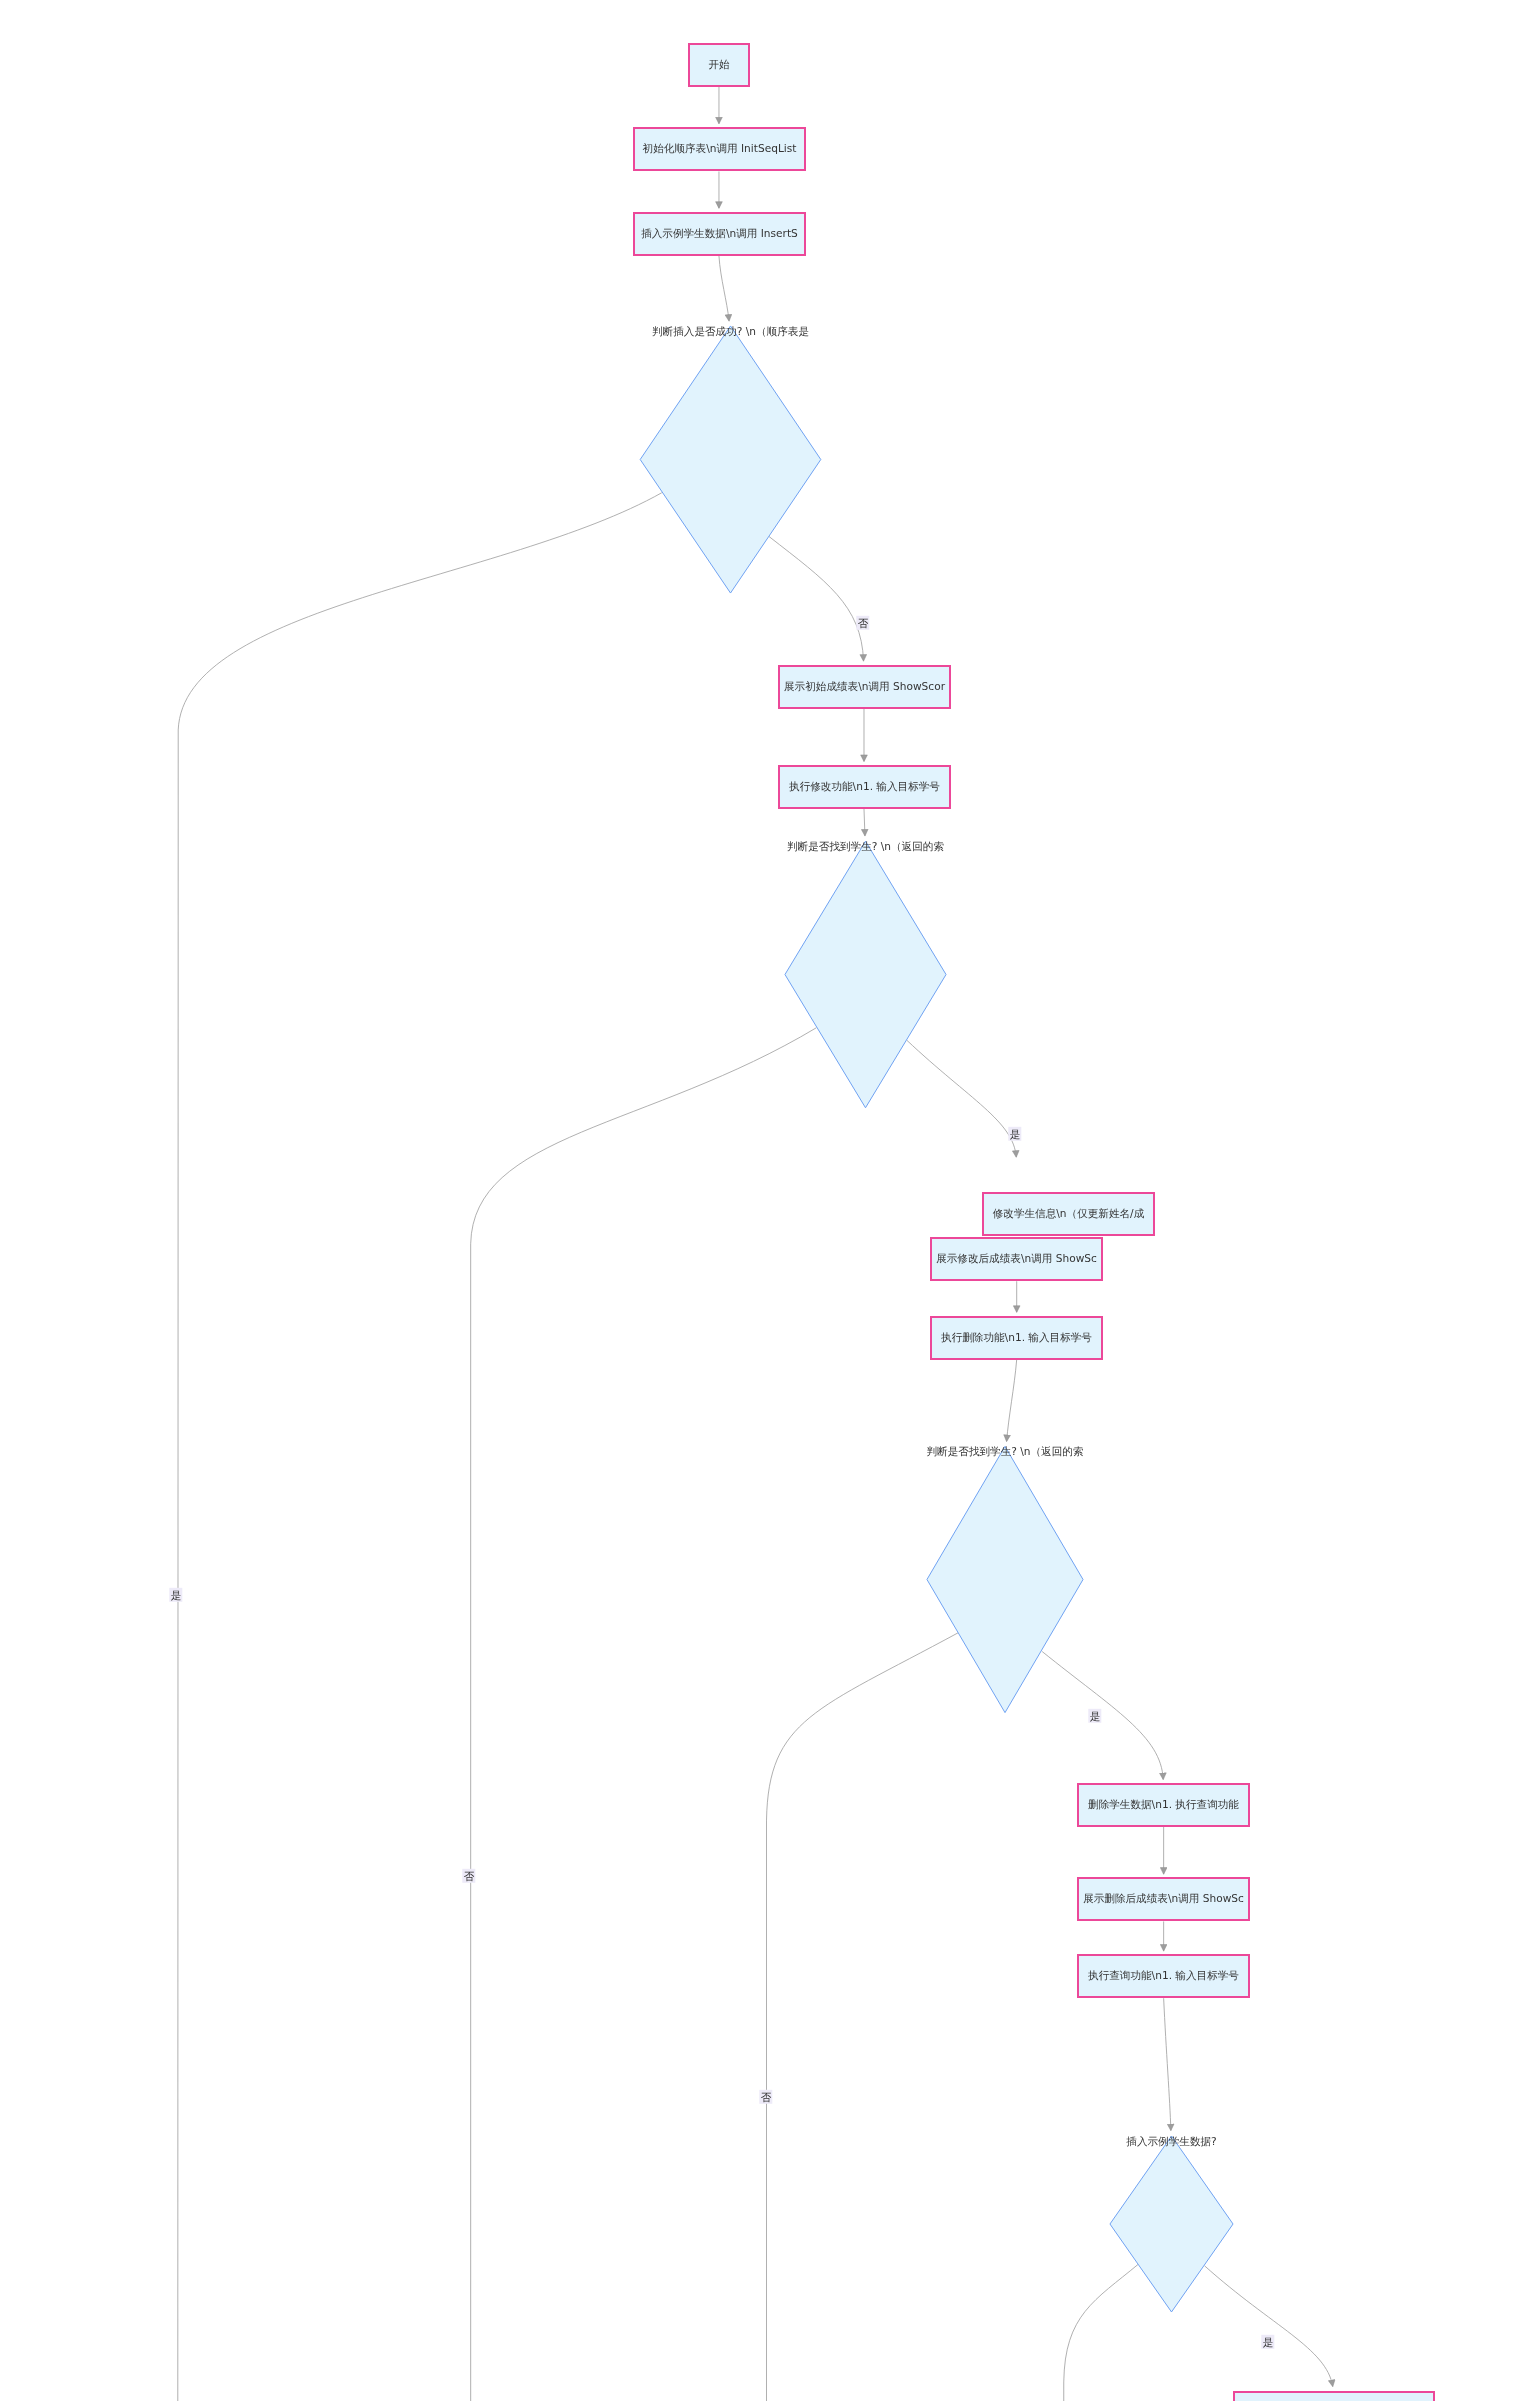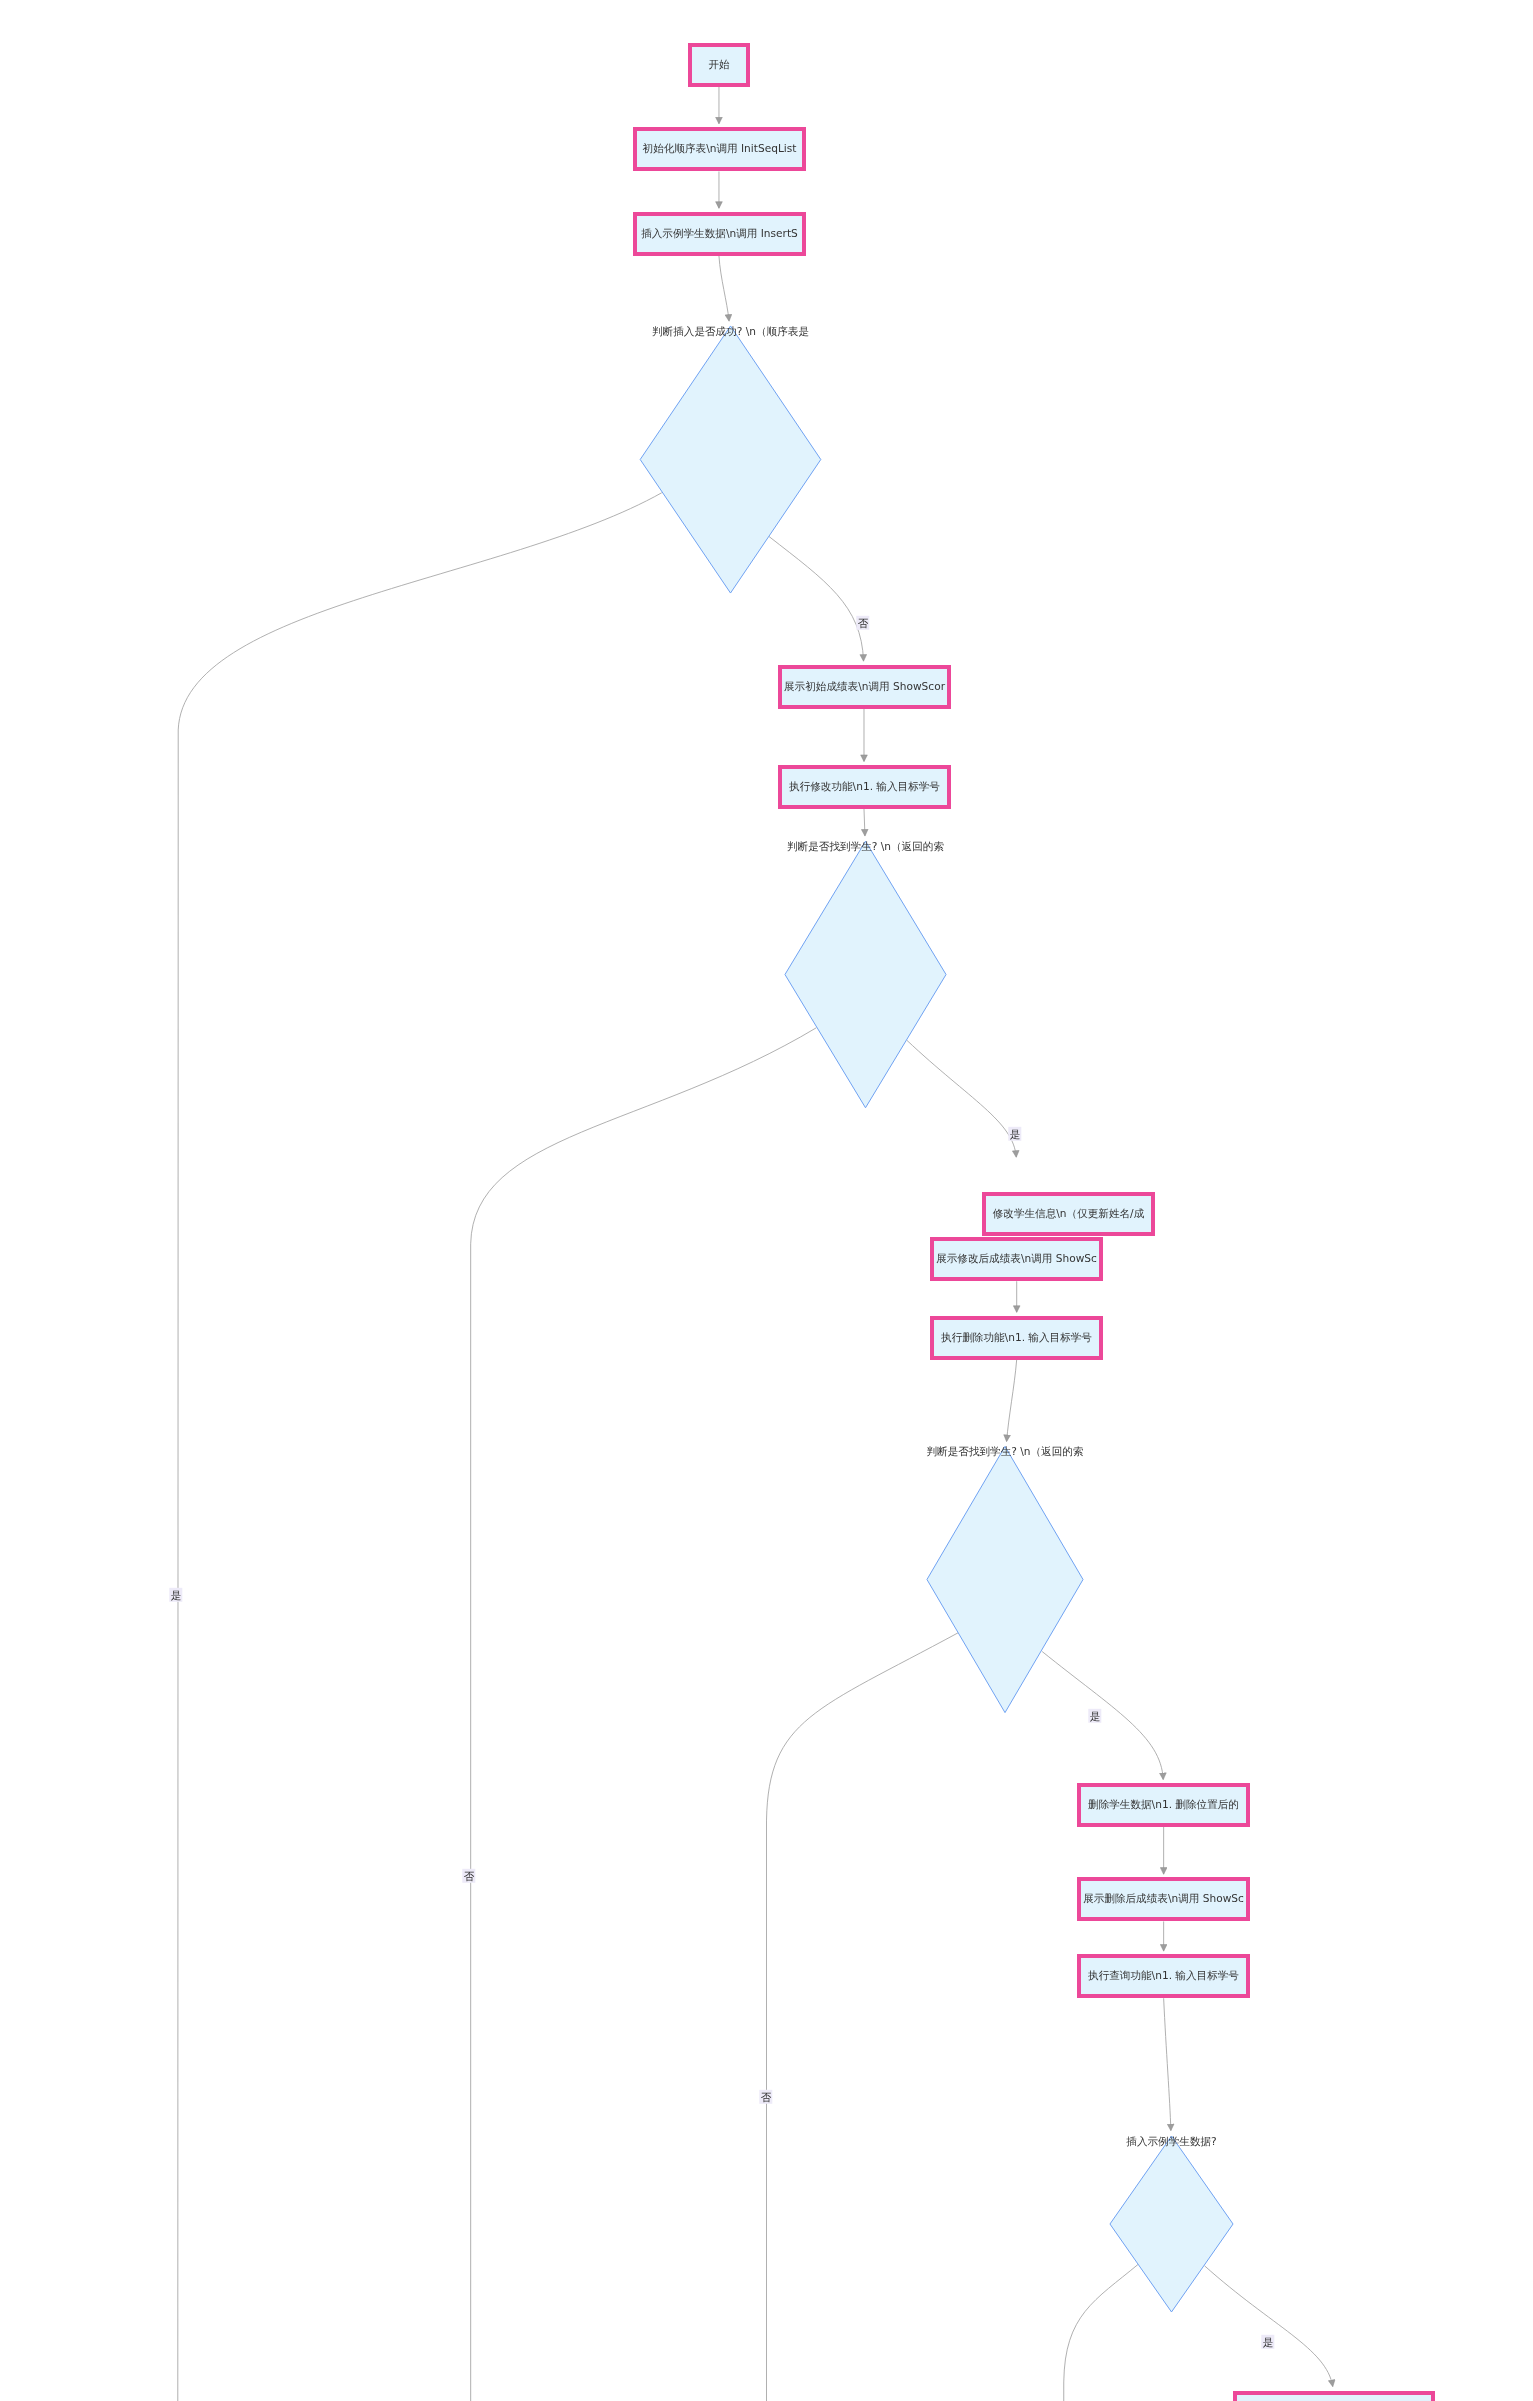--- a/index.html
+++ b/index.html
@@ -1,20 +1,20 @@
 <!DOCTYPE html>
 <html style="font-size:7.7px"><head>
 <meta charset="utf-8">
 <style>
   html,body{margin:0;padding:0;background:#ffffff;}
   body{width:1533px;height:2818px;position:relative;font-family:"DejaVu Sans","Liberation Sans",sans-serif;color:#333;}
   #canvas{position:absolute;left:0;top:0;width:1533px;height:2818px;}
   #edgelayer{position:absolute;left:0;top:0;}
   .edge{fill:none;stroke:#a3a3a3;stroke-width:1.8px;}
-  .node{position:absolute;box-sizing:border-box;background:#e1f3fd;border:4px solid #ec4899;
+  .node{position:absolute;box-sizing:border-box;background:#e1f3fd;border:2px solid #ec4899;
         display:flex;align-items:center;justify-content:center;overflow:hidden;
         font-size:10.6px;line-height:1.25;white-space:nowrap;}
   .node .txt{white-space:nowrap;}
   .diamond{position:absolute;display:flex;align-items:flex-start;justify-content:center;overflow:hidden;}
   .diamond svg{position:absolute;left:0;top:0;}
   .diamond .txt{position:relative;z-index:2;font-size:10.6px;white-space:nowrap;}
   .elabel{position:absolute;transform:translate(-50%,-50%);background:#edeaf8;color:#333;
           font-size:10.6px;line-height:1;padding:1.9px 1.4px;z-index:3;}
 </style>
 </head>
@@ -98,21 +98,21 @@
   </div>
 
   <div class="diamond" style="left:926px;top:1445px;width:158px;height:269px;">
     <svg width="158" height="269" viewBox="0 0 330 560">
       <polygon points="165,2 328,280 165,558 2,280" fill="#e1f3fd" stroke="#6a9ef1" stroke-width="2"></polygon>
     </svg>
     <span class="txt">判断是否找到学生? \n（返回的索</span>
   </div>
 
   <div class="node" style="left:1077px;top:1783px;width:173px;height:44px;">
-    <span class="txt">删除学生数据\n1. 删除位置后的</span>
+    <span class="txt">删除学生数据\n1. 执行查询功能</span>
   </div>
   <div class="node" style="left:1077px;top:1877px;width:173px;height:44px;">
     <span class="txt">展示删除后成绩表\n调用 ShowSc</span>
   </div>
   <div class="node" style="left:1077px;top:1954px;width:173px;height:44px;">
     <span class="txt">执行查询功能\n1. 输入目标学号</span>
   </div>
 
   <div class="diamond" style="left:1109px;top:2135px;width:125px;height:178px;">
     <svg width="125" height="178" viewBox="0 0 260 370">

